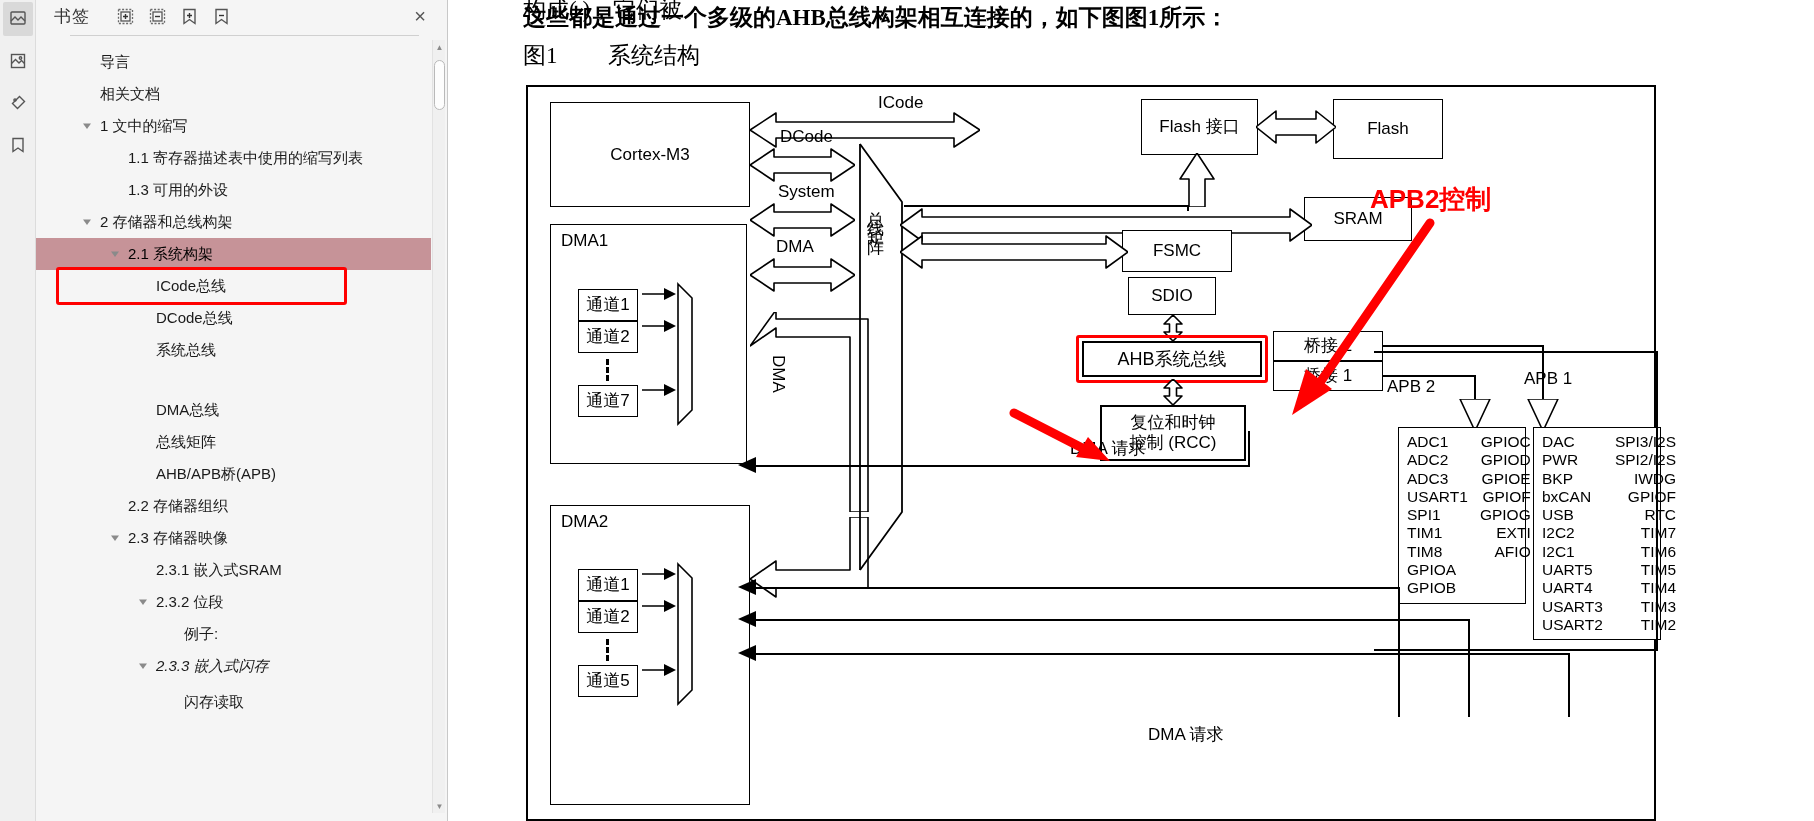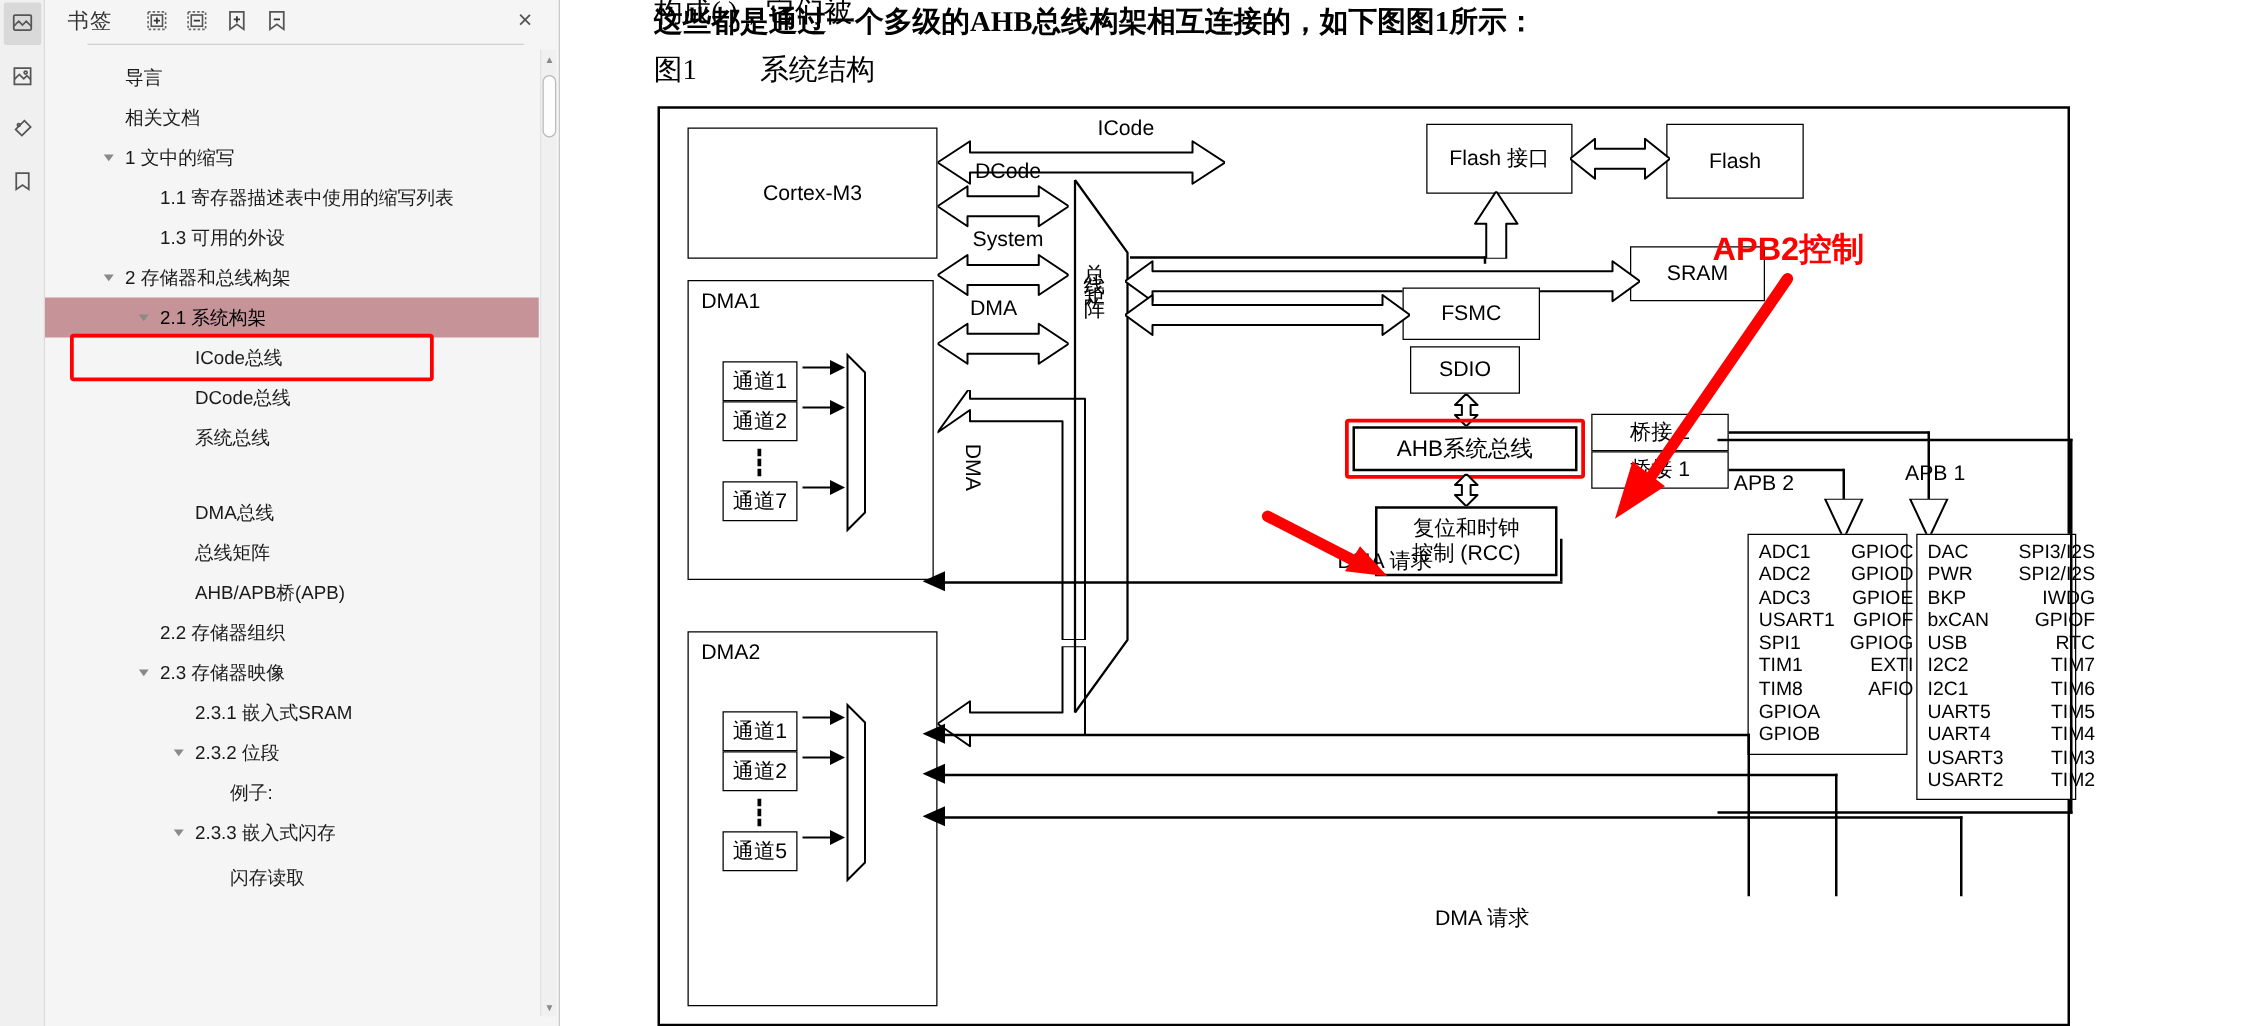--- a/index.html
+++ b/index.html
@@ -334,21 +334,21 @@
               <svg width="10" height="10" viewBox="0 0 10 10">
                 <path d="M1 2.5 L9 2.5 L5 8 Z" fill="#8a8a8a"></path>
               </svg>
             </span>
             <span class="bm-label">2.3.2 位段</span>
           </div>
           <div class="bm-item" style="padding-left: 128px;">
             <span class="twisty empty"></span>
             <span class="bm-label">例子:</span>
           </div>
-          <div class="bm-item" style="padding-left: 100px;">
+          <div class="bm-item" style="padding-left: 100px; font-style: italic;">
             <span class="twisty">
               <svg width="10" height="10" viewBox="0 0 10 10">
                 <path d="M1 2.5 L9 2.5 L5 8 Z" fill="#8a8a8a"></path>
               </svg>
             </span>
             <span class="bm-label">2.3.3 嵌入式闪存</span>
           </div>
           <div class="bm-item" style="padding-left: 128px; align-items: flex-end;">
             <span class="twisty empty"></span>
             <span class="bm-label">闪存读取</span>

